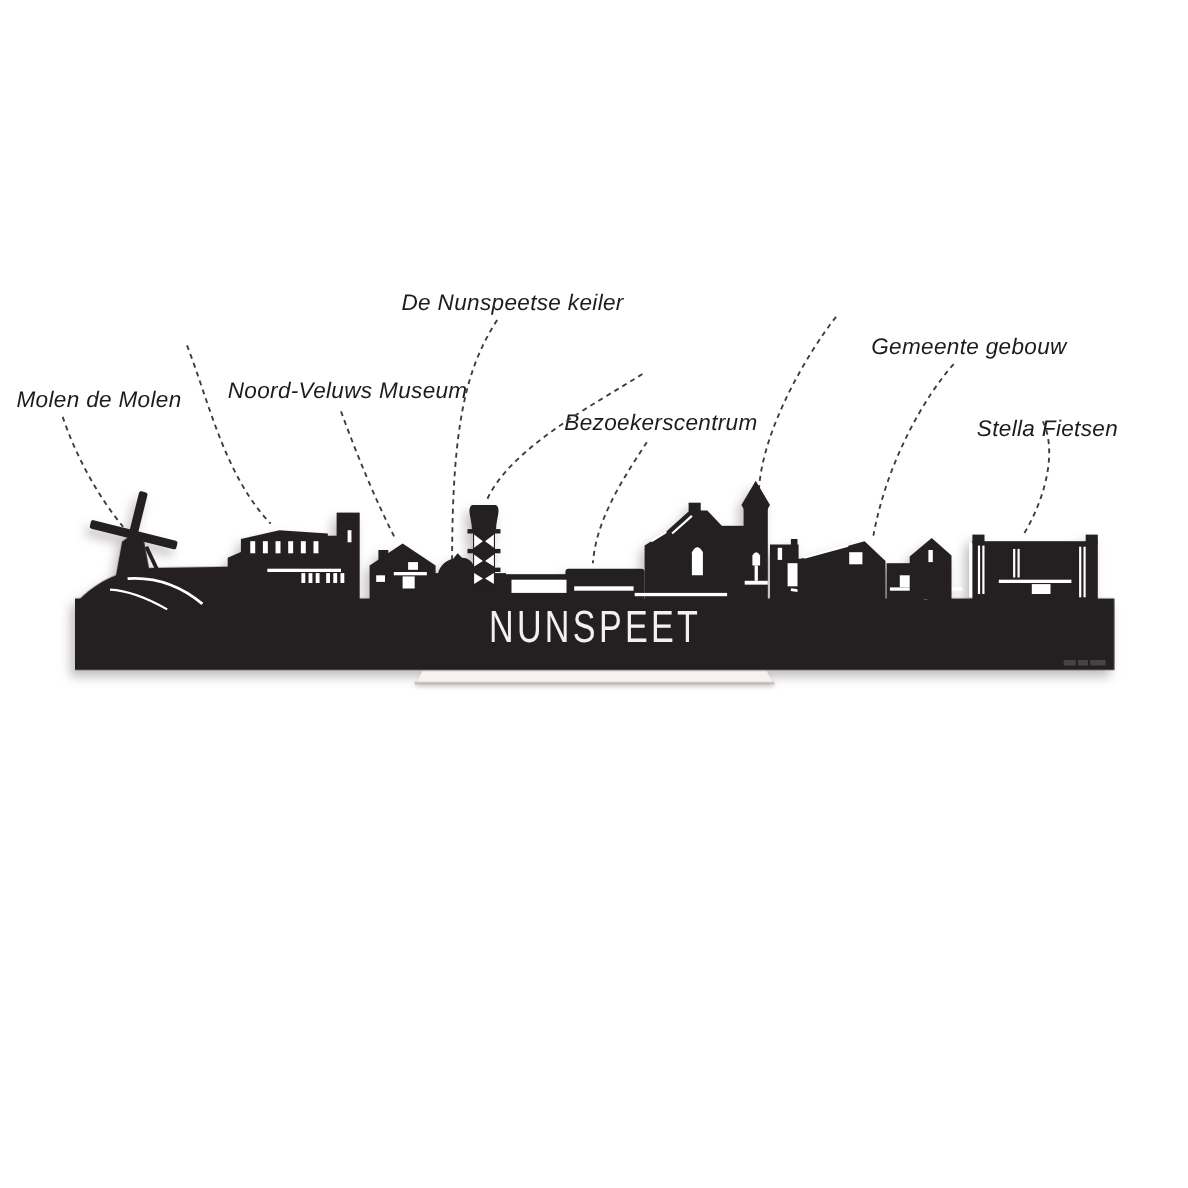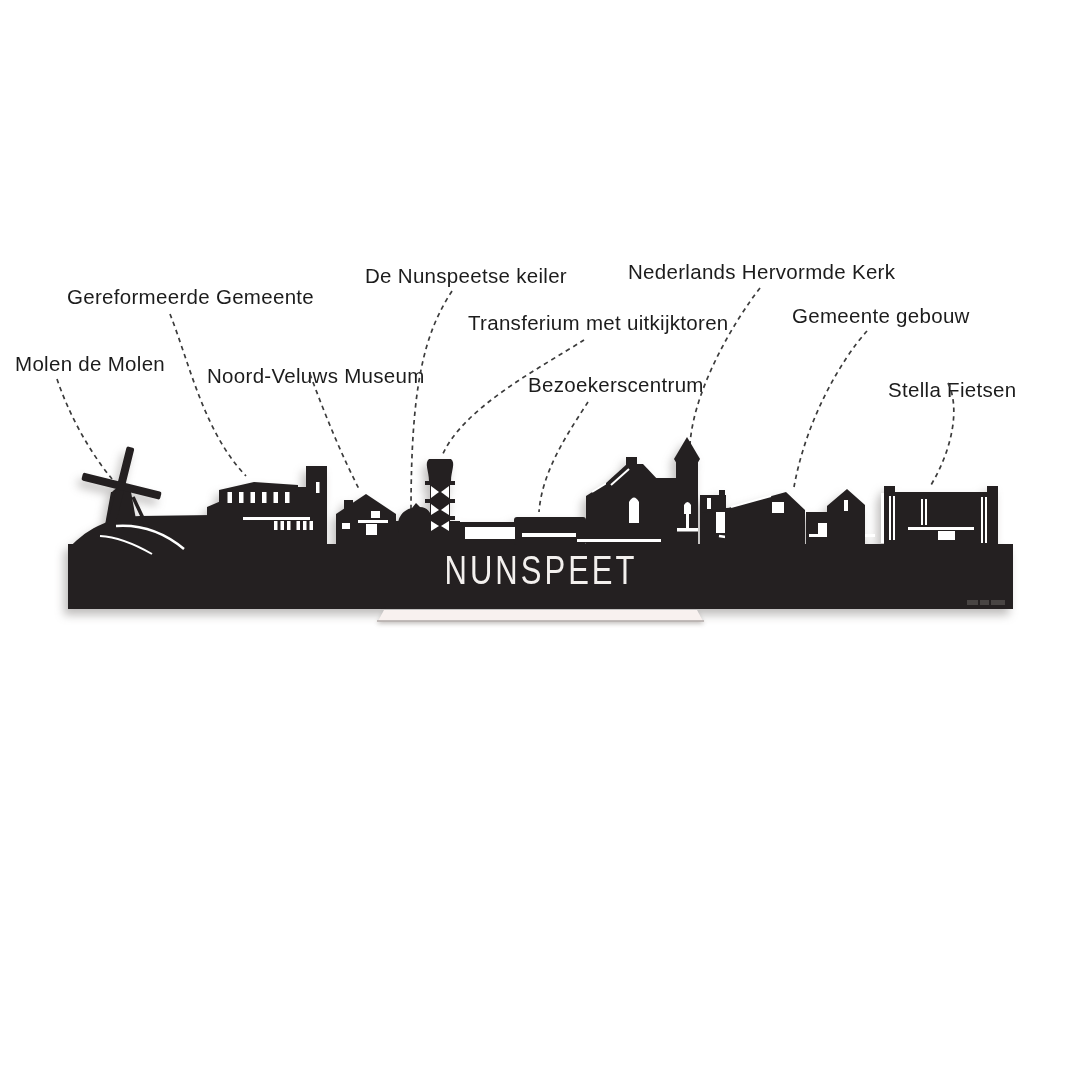--- a/index.html
+++ b/index.html
@@ -2,46 +2,43 @@
 <html><head>
 <meta charset="utf-8">
 <style>
   html,body{margin:0;padding:0;background:#ffffff;}
   .canvas{
     position:relative;width:1080px;height:1080px;background:#ffffff;overflow:hidden;
     font-family:"Liberation Sans", sans-serif;
   }
   .label{
     position:absolute;font-size:20.5px;line-height:1;letter-spacing:.3px;
-    color:#1c1c1c;white-space:nowrap;
+    color:#1c1c1c;white-space:nowrap;font-style:italic;
   }
   svg.art{position:absolute;left:0;top:0;}
   .silhouette{filter:drop-shadow(-4px 6px 5px rgba(88,82,80,.38));}
   .stand-group{filter:drop-shadow(0 2px 2px rgba(130,124,120,.45));}
   .leader{fill:none;stroke:#3c3c3c;stroke-width:1.7;stroke-dasharray:4.5 4;}
   .blk{fill:#242021;}
   .wht{fill:#ffffff;}
   .wline{stroke:#ffffff;fill:none;}
   .title-text{
     font-family:"Liberation Sans", sans-serif;font-size:41px;letter-spacing:4px;
     fill:#f3f0ee;
   }
 </style>
 </head>
 <body>
 
 <div class="canvas">
 
   <div class="label" style="left:15px;top:354px">Molen de Molen</div>
-  <div class="label" style="left:67px;top:287px">Gereformeerde Gemeente</div>
-  <div class="label" style="left:207px;top:366px">Noord-Veluws Museum</div>
+  <div class="label" style="left:207px;top:346px">Noord-Veluws Museum</div>
   <div class="label" style="left:365px;top:266px">De Nunspeetse keiler</div>
-  <div class="label" style="left:468px;top:313px">Transferium met uitkijktoren</div>
-  <div class="label" style="left:528px;top:375px">Bezoekerscentrum</div>
-  <div class="label" style="left:628px;top:262px">Nederlands Hervormde Kerk</div>
+  <div class="label" style="left:513px;top:375px">Bezoekerscentrum</div>
   <div class="label" style="left:792px;top:306px">Gemeente gebouw</div>
   <div class="label" style="left:888px;top:380px">Stella Fietsen</div>
 
   <svg class="art" width="1080" height="1080" viewBox="0 0 1080 1080">
 
     <g>
       <path class="leader" d="M57,379 C68,412 88,450 112,479"></path>
       <path class="leader" d="M170,314 C190,365 204,432 246,476"></path>
       <path class="leader" d="M310,374 C325,415 342,456 359,489"></path>
       <path class="leader" d="M452,291 C424,334 411,385 411,511"></path>

